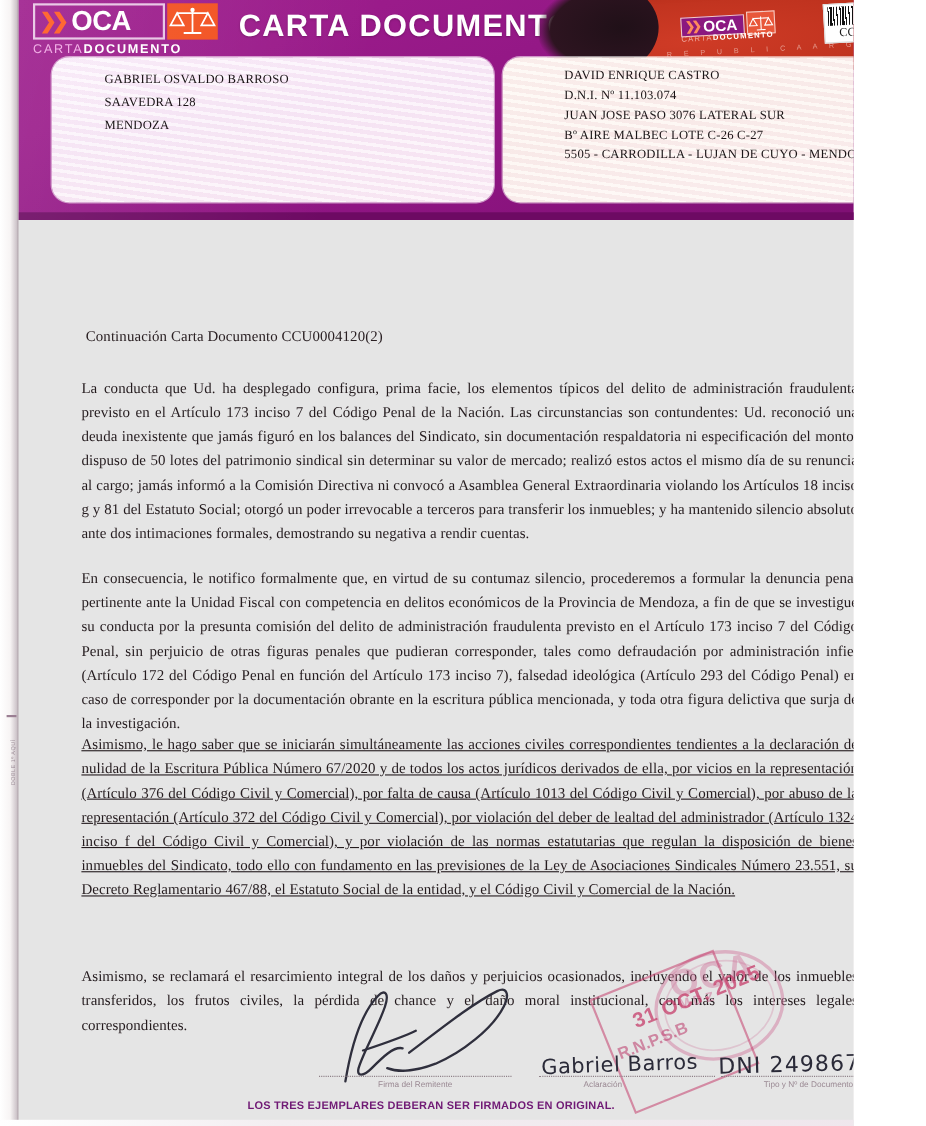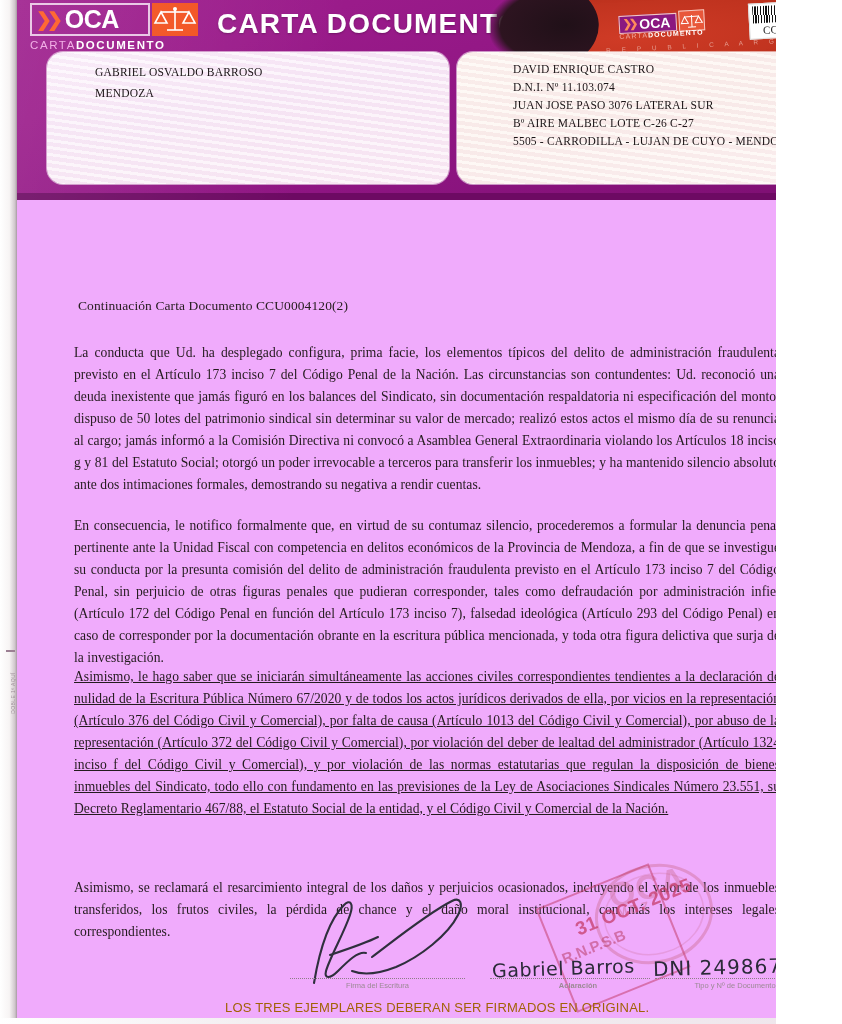--- a/index.html
+++ b/index.html
@@ -210,21 +210,21 @@
   }
   .addr-recip .addr-lines { padding-left: 56px; padding-top: 11px; }
   .addr-lines div { margin-bottom: 9px; white-space: nowrap; }
   .addr-recip .addr-lines div { margin-bottom: 6px; font-size: 11.5px; }
 
   
   .body-area {
     position: absolute;
     left: 17px; top: 200px;
     width: 825px; height: 824px;
-    background: #f0abfc;
+    background: #e5e5e5;
   }
   .continuation {
     position: absolute;
     left: 61px; top: 98px;
     font-size: 13.5px;
     color: #2a2023;
     letter-spacing: .1px;
   }
   .para {
     position: absolute;
@@ -252,21 +252,21 @@
   .sig-l3 { left: 655px; top: 978px; width: 160px; }
   .sig-cap {
     position: absolute;
     top: 981px;
     font-family: "Liberation Sans", sans-serif;
     font-size: 7.5px;
     color: #9b8a94;
     text-align: center;
   }
   .cap1 { left: 290px; width: 175px; }
-  .cap2 { left: 498px; width: 160px; font-weight: bold; }
+  .cap2 { left: 468px; width: 160px; }
   .cap3 { left: 655px; width: 160px; }
 
   .handwriting {
     position: absolute;
     font-family: "DejaVu Sans", sans-serif;
     color: #2a2a38;
     white-space: nowrap;
   }
   .hw-aclaracion {
     left: 492px; top: 957px;
@@ -339,23 +339,23 @@
     font-size: 12px;
     color: rgba(206,110,150,.5);
     transform: rotate(-14deg);
     letter-spacing: 3px;
   }
 
   .footer-note {
     position: absolute;
     left: 225px; top: 1000px;
     font-family: "Liberation Sans", sans-serif;
-    font-weight: normal;
-    font-size: 13px;
-    color: #a16207;
+    font-weight: bold;
+    font-size: 10px;
+    color: #701a75;
     letter-spacing: .2px;
     white-space: nowrap;
   }
   .bottom-strip {
     position: absolute;
     left: 0; bottom: 0;
     width: 842px; height: 6px;
     background: linear-gradient(to right,#ffffff 0%,#f3eef1 30%,#efe6ec 100%);
   }
 </style>
@@ -422,20 +422,21 @@
       <div class="barcode-box">
         <div class="barcode-bars"></div>
         <div class="barcode-num">CCU0004171(4)</div>
       </div>
 
     </div>
 
     <div class="addr addr-sender">
       <div class="addr-lines">
         <div>GABRIEL OSVALDO BARROSO</div>
+        <div>SAAVEDRA 128</div>
         <div>MENDOZA</div>
       </div>
     </div>
 
     <div class="addr addr-recip">
       <div class="addr-lines">
         <div>DAVID ENRIQUE CASTRO</div>
         <div>D.N.I. Nº 11.103.074</div>
         <div>JUAN JOSE PASO 3076 LATERAL SUR</div>
         <div>Bº AIRE MALBEC LOTE C-26 C-27</div>
@@ -477,19 +478,19 @@
   <div class="stamp-date">31 OCT. 2025</div>
   <div class="stamp-rnp">R.N.P.S.B</div>
 
   <div class="handwriting hw-aclaracion">Gabriel Barros</div>
   <div class="handwriting hw-dni">DNI 24986799</div>
 
   <div class="sig-line sig-l1"></div>
   <div class="sig-line sig-l2"></div>
   <div class="sig-line sig-l3"></div>
 
-  <div class="sig-cap cap1">Firma del Escritura</div>
+  <div class="sig-cap cap1">Firma del Remitente</div>
   <div class="sig-cap cap2">Aclaración</div>
   <div class="sig-cap cap3">Tipo y Nº de Documento</div>
 
   <div class="footer-note">LOS TRES EJEMPLARES DEBERAN SER FIRMADOS EN ORIGINAL.</div>
   <div class="bottom-strip"></div>
 </div>
 
 </body></html>

